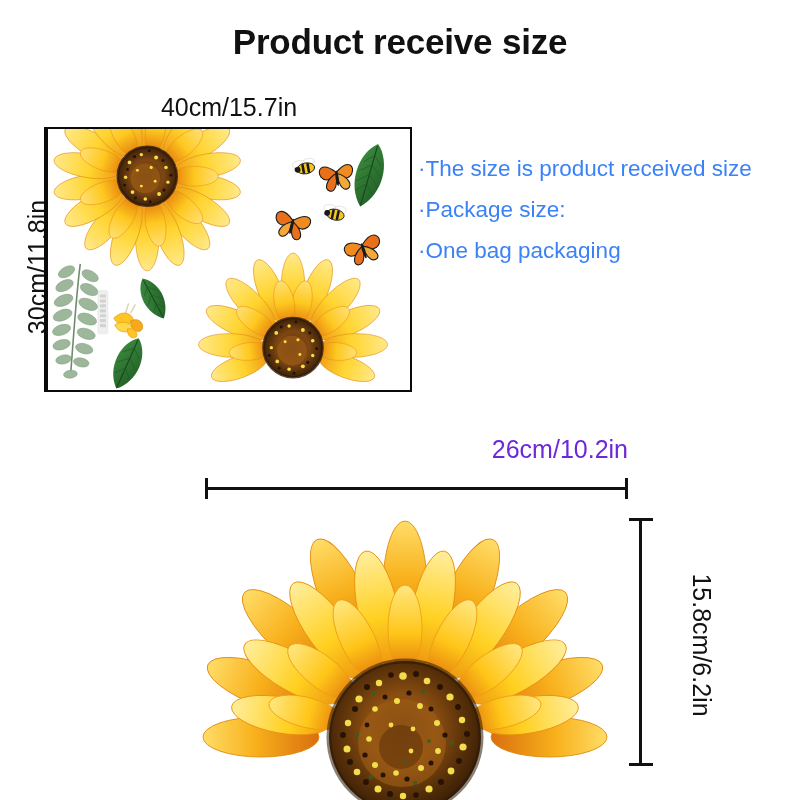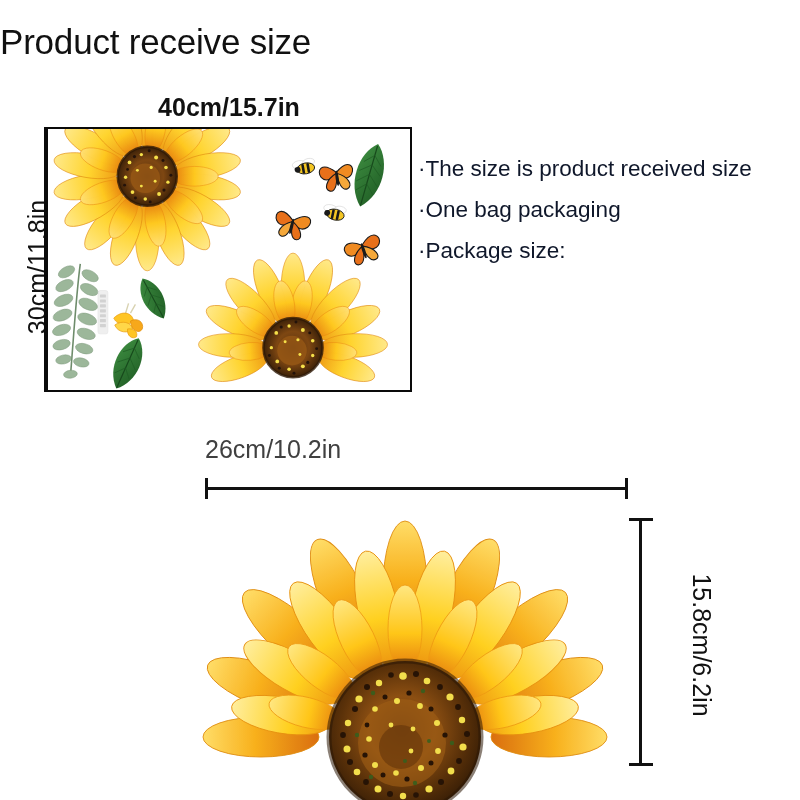--- a/index.html
+++ b/index.html
@@ -6,56 +6,56 @@
   body{
     width:800px;height:800px;background:#ffffff;
     font-family:"Liberation Sans",sans-serif;
     color:#111111;position:relative;overflow:hidden;
   }
   .root{position:absolute;inset:0;}
 
   
   .title{
     position:absolute;left:0;top:20px;width:800px;
-    font-size:35px;font-weight:400;
+    text-align:center;font-size:35px;font-weight:700;
     letter-spacing:-0.2px;color:#111;line-height:44px;
   }
 
   
   .panel{
     position:absolute;left:46px;top:127px;width:366px;height:265px;
     border:2px solid #0a0a0a;background:#fff;box-sizing:border-box;overflow:hidden;
   }
   .panel svg{display:block;width:100%;height:100%;}
 
   
   .dim-top{
     position:absolute;left:46px;top:92px;width:366px;text-align:center;
-    font-size:25px;font-weight:700;color:#111;line-height:30px;
+    font-size:25px;font-weight:400;color:#111;line-height:30px;
   }
   .dim-left{
     position:absolute;left:-78px;top:252px;width:230px;text-align:center;
     font-size:25px;color:#111;line-height:30px;
     transform:rotate(-90deg);transform-origin:center center;
   }
   .panel-left-rule{
     position:absolute;left:44px;top:127px;width:2px;height:265px;background:#0a0a0a;
   }
 
   
   .bullets{
     position:absolute;left:418px;top:148px;width:378px;
-    font-size:22.5px;color:#0f172a;line-height:41px;white-space:nowrap;
+    font-size:22.5px;color:#3b82f6;line-height:41px;white-space:nowrap;
   }
   .bullets div{height:41px;}
 
   
   .dim-bottom{
-    position:absolute;left:205px;top:434px;width:423px;text-align:left;
-    font-size:25px;color:#404040;line-height:30px;
+    position:absolute;left:205px;top:434px;width:423px;text-align:right;
+    font-size:25px;color:#6d28d9;line-height:30px;
   }
   .hbar{position:absolute;left:205px;top:487px;width:423px;height:3px;background:#111;}
   .hcap{position:absolute;width:3px;height:21px;background:#111;top:478px;}
   .hcap.l{left:205px;}
   .hcap.r{left:625px;}
 
   .dim-right{
     position:absolute;left:592px;top:630px;width:220px;text-align:center;
     font-size:25px;color:#111;line-height:30px;
     transform:rotate(90deg);transform-origin:center center;
@@ -346,22 +346,22 @@
           <rect x="-3" y="2" width="6" height="3.2" rx="0.6"></rect>
           <rect x="-3" y="7" width="6" height="3.2" rx="0.6"></rect>
           <rect x="-3" y="12" width="6" height="3.2" rx="0.6"></rect>
         </g>
       </g>
     </svg>
   </div>
 
   <div class="bullets">
     <div>·The size is product received size</div>
+    <div>·Package size:</div>
     <div>·One bag packaging</div>
-    <div>·Package size:</div>
   </div>
 
   <div class="dim-bottom">26cm/10.2in</div>
   <div class="hbar"></div>
   <div class="hcap l"></div>
   <div class="hcap r"></div>
 
   <div class="dim-right">15.8cm/6.2in</div>
   <div class="vbar"></div>
   <div class="vcap t"></div>

